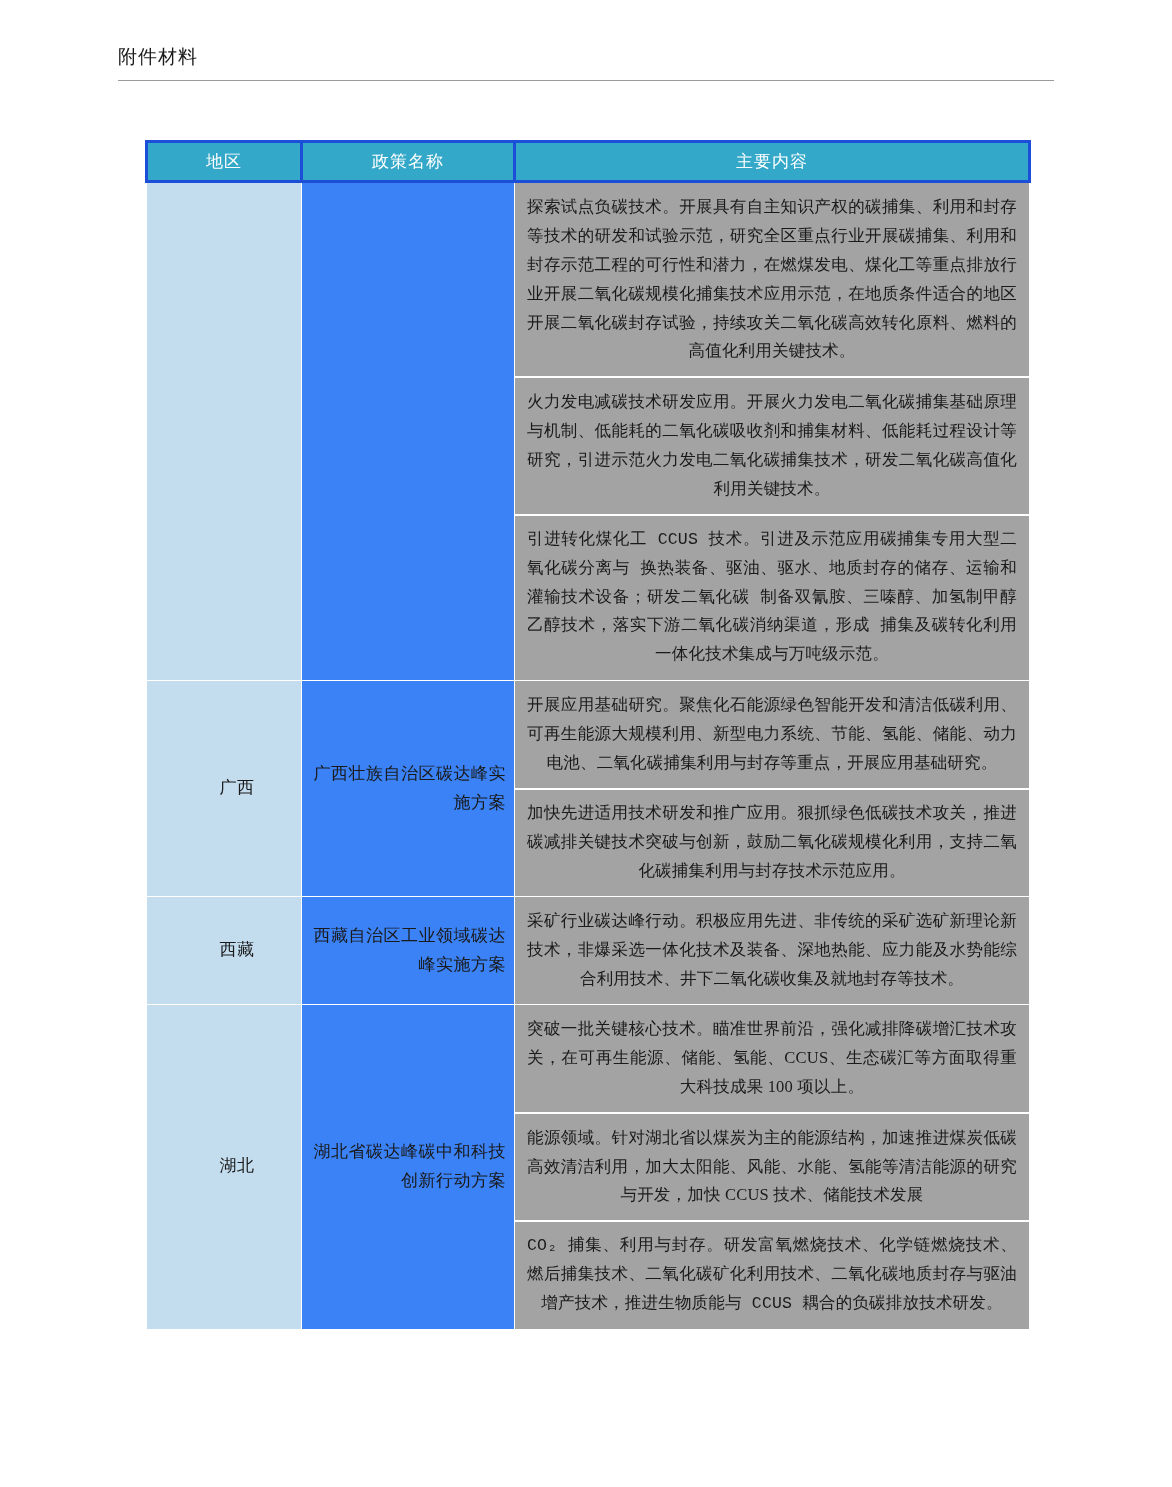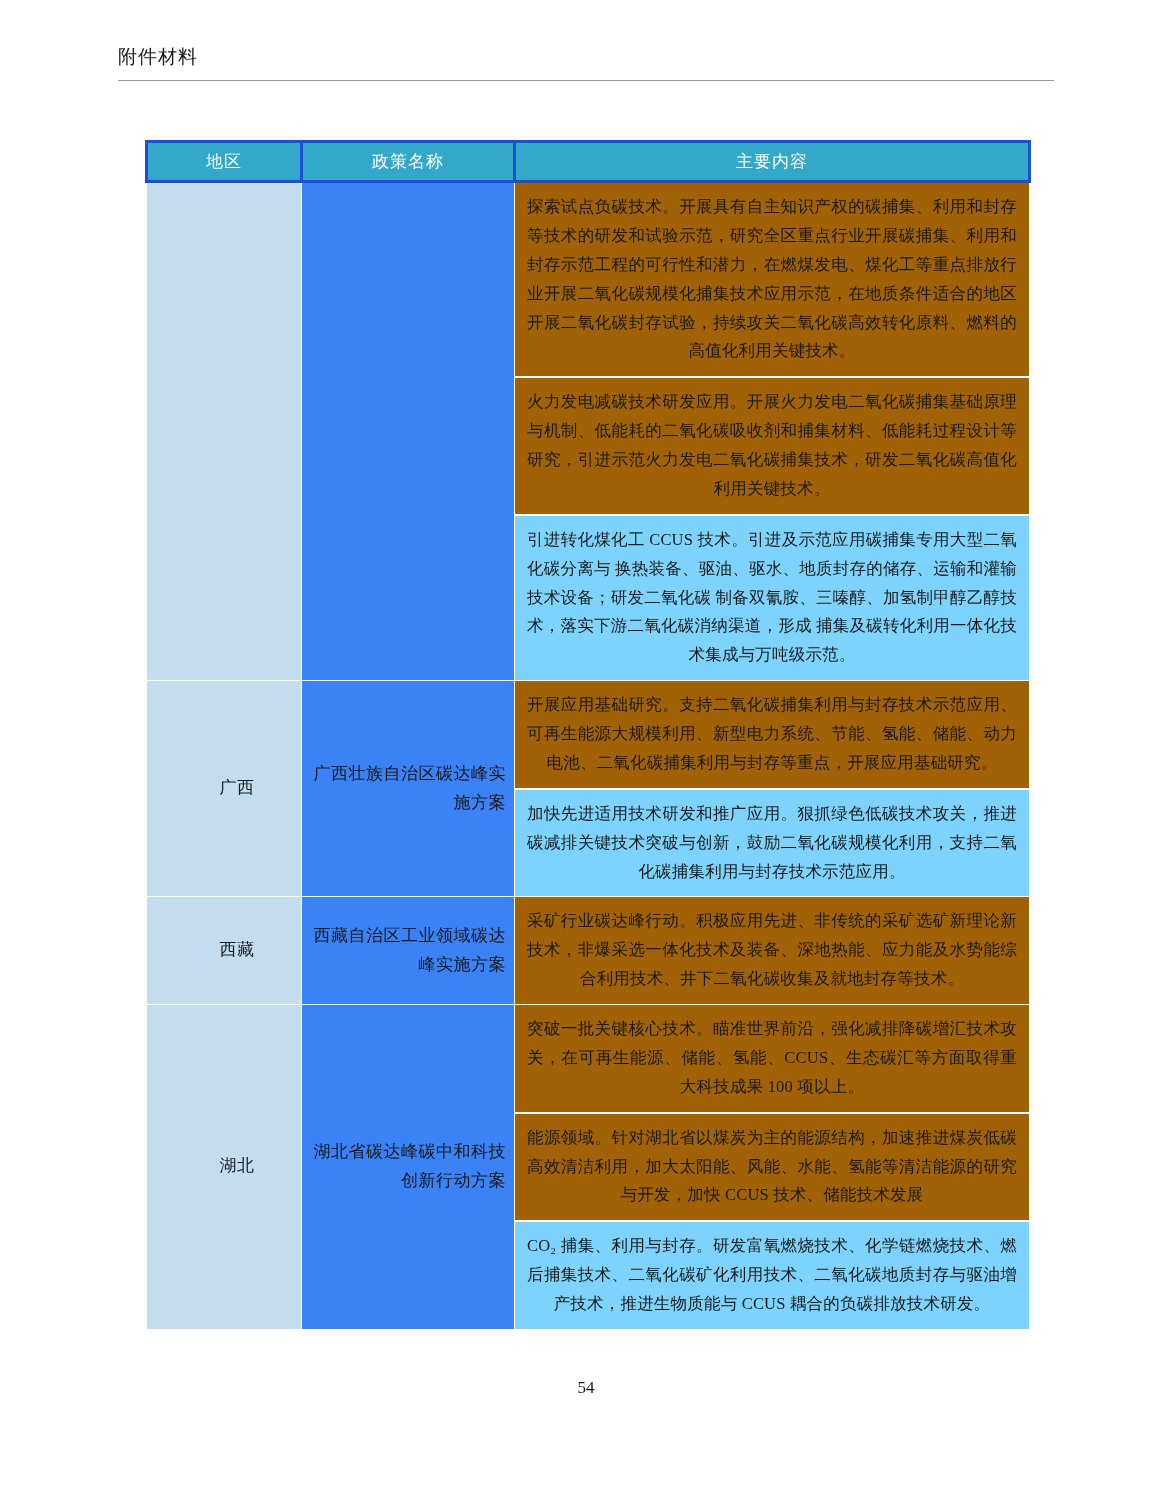--- a/index.html
+++ b/index.html
@@ -74,34 +74,35 @@
     background: #3b82f6;
     text-align: right;
   }
   td.contentcell {
     border: 1px solid #ffffff;
     padding: 0;
     vertical-align: top;
     background: #ffffff;
   }
   .content-block {
-    background: #a16207;
+    background: #a3a3a3;
     font-size: 16.5px;
     line-height: 1.75;
     padding: 10px 12px;
     text-align: justify;
     text-align-last: center;
     border-bottom: 2px solid #ffffff;
     letter-spacing: 0.2px;
   }
   .content-block:last-child {
     border-bottom: none;
   }
   .content-block.alt {
-    background: #7dd3fc;
+    background: #a3a3a3;
+    font-family: Liberation Mono, monospace;
   }
   .footer-pageno {
     position: absolute;
     left: 0;
     top: 1378px;
     width: 1172px;
     text-align: center;
     font-size: 17px;
     color: #1a1a1a;
   }
@@ -139,21 +140,21 @@
             <div class="content-block">探索试点负碳技术。开展具有自主知识产权的碳捕集、利用和封存等技术的研发和试验示范，研究全区重点行业开展碳捕集、利用和封存示范工程的可行性和潜力，在燃煤发电、煤化工等重点排放行业开展二氧化碳规模化捕集技术应用示范，在地质条件适合的地区开展二氧化碳封存试验，持续攻关二氧化碳高效转化原料、燃料的高值化利用关键技术。</div>
             <div class="content-block">火力发电减碳技术研发应用。开展火力发电二氧化碳捕集基础原理与机制、低能耗的二氧化碳吸收剂和捕集材料、低能耗过程设计等研究，引进示范火力发电二氧化碳捕集技术，研发二氧化碳高值化利用关键技术。</div>
             <div class="content-block alt">引进转化煤化工 CCUS 技术。引进及示范应用碳捕集专用大型二氧化碳分离与 换热装备、驱油、驱水、地质封存的储存、运输和灌输技术设备；研发二氧化碳 制备双氰胺、三嗪醇、加氢制甲醇乙醇技术，落实下游二氧化碳消纳渠道，形成 捕集及碳转化利用一体化技术集成与万吨级示范。</div>
           </td>
         </tr>
 
         <tr>
           <td class="region">广西</td>
           <td class="policy">广西壮族自治区碳达峰实施方案</td>
           <td class="contentcell">
-            <div class="content-block">开展应用基础研究。支持二氧化碳捕集利用与封存技术示范应用、可再生能源大规模利用、新型电力系统、节能、氢能、储能、动力电池、二氧化碳捕集利用与封存等重点，开展应用基础研究。</div>
+            <div class="content-block">开展应用基础研究。聚焦化石能源绿色智能开发和清洁低碳利用、可再生能源大规模利用、新型电力系统、节能、氢能、储能、动力电池、二氧化碳捕集利用与封存等重点，开展应用基础研究。</div>
             <div class="content-block alt">加快先进适用技术研发和推广应用。狠抓绿色低碳技术攻关，推进碳减排关键技术突破与创新，鼓励二氧化碳规模化利用，支持二氧化碳捕集利用与封存技术示范应用。</div>
           </td>
         </tr>
 
         <tr>
           <td class="region">西藏</td>
           <td class="policy">西藏自治区工业领域碳达峰实施方案</td>
           <td class="contentcell">
             <div class="content-block">采矿行业碳达峰行动。积极应用先进、非传统的采矿选矿新理论新技术，非爆采选一体化技术及装备、深地热能、应力能及水势能综合利用技术、井下二氧化碳收集及就地封存等技术。</div>
           </td>
@@ -166,15 +167,14 @@
             <div class="content-block">突破一批关键核心技术。瞄准世界前沿，强化减排降碳增汇技术攻关，在可再生能源、储能、氢能、CCUS、生态碳汇等方面取得重大科技成果 100 项以上。</div>
             <div class="content-block">能源领域。针对湖北省以煤炭为主的能源结构，加速推进煤炭低碳高效清洁利用，加大太阳能、风能、水能、氢能等清洁能源的研究与开发，加快 CCUS 技术、储能技术发展</div>
             <div class="content-block alt">CO₂ 捕集、利用与封存。研发富氧燃烧技术、化学链燃烧技术、燃后捕集技术、二氧化碳矿化利用技术、二氧化碳地质封存与驱油增产技术，推进生物质能与 CCUS 耦合的负碳排放技术研发。</div>
           </td>
         </tr>
 
       </tbody>
     </table>
   </div>
 
-  <div class="footer-pageno">54</div>
 
 </div>
 
 </body></html>

